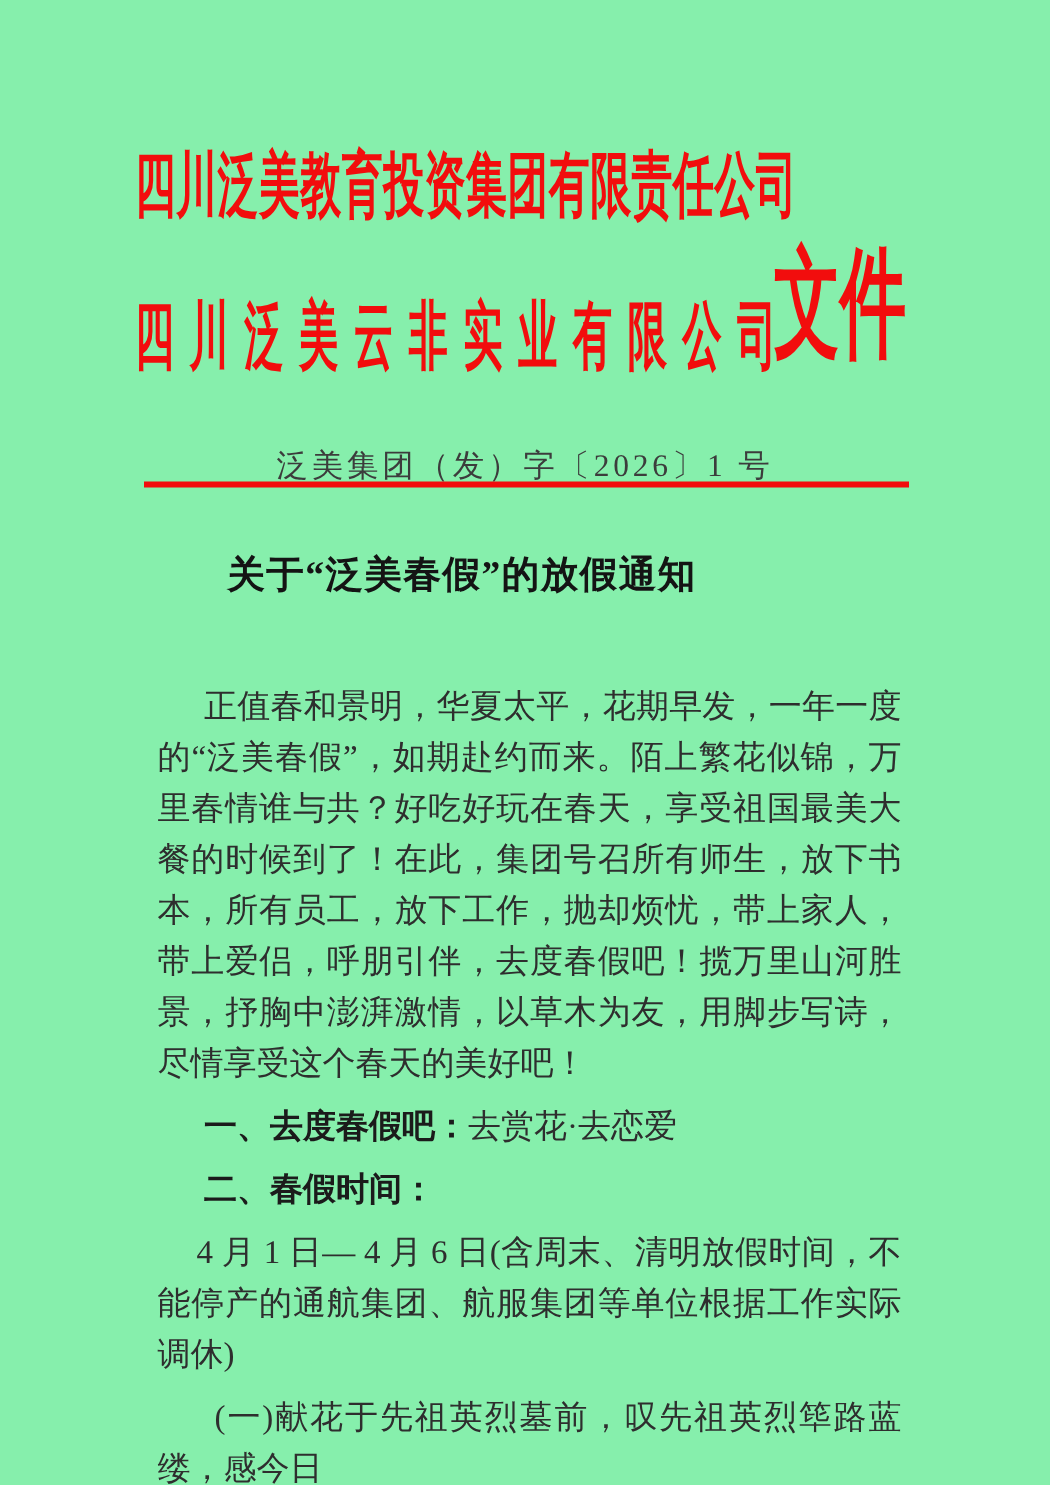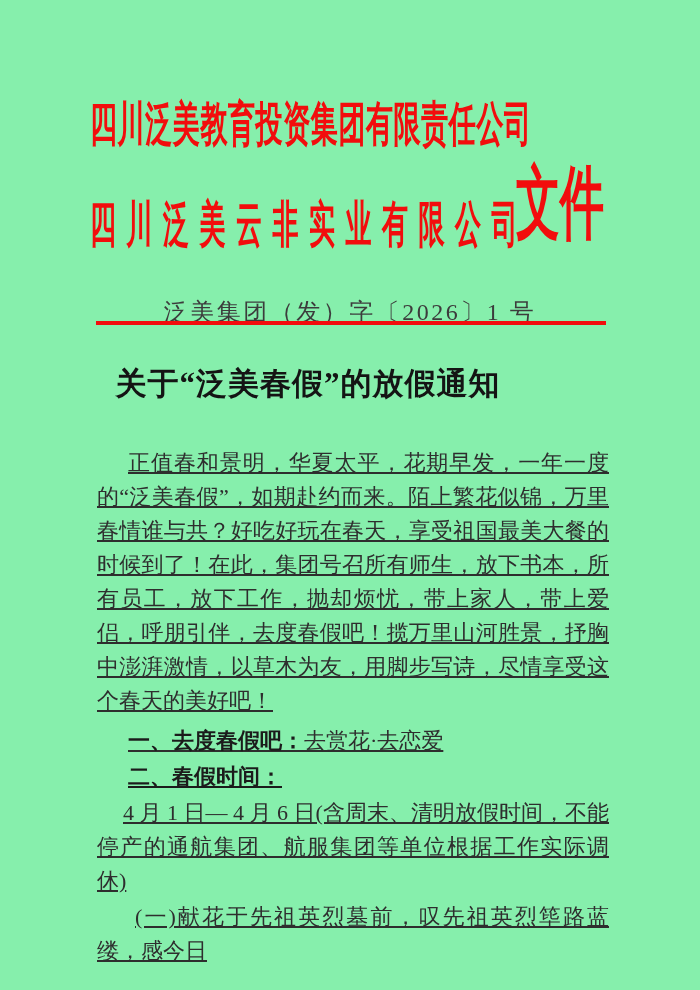--- a/index.html
+++ b/index.html
@@ -54,62 +54,61 @@
     transform: scaleY(1.82);
     transform-origin: 0 0;
   }
   
   .doc-number {
     position: absolute;
     left: 0;
     top: 296px;
     width: 700px;
     text-align: center;
-    font-size: 24px;
+    font-size: 21px;
     letter-spacing: 2.5px;
     color: #3c3c3c;
     white-space: nowrap;
   }
   .red-rule {
     position: absolute;
     left: 96px;
     top: 321px;
     width: 510px;
     height: 4px;
     background: #f20d0d;
   }
   
   .doc-title {
     position: absolute;
     left: 0;
     top: 368px;
     width: 616px;
     margin: 0;
     text-align: center;
-    font-size: 31px;
+    font-size: 25px;
     line-height: 32px;
     font-weight: bold;
     letter-spacing: 1px;
     color: #141414;
   }
   
   .doc-body {
     position: absolute;
     left: 97px;
     top: 446px;
     width: 512px;
     font-size: 22px;
     line-height: 34px;
     text-align: justify;
     color: #2e2e2e;
   }
   .para {
-    margin: 0;
+    margin: 8px;
     text-indent: 31px;
-    text-decoration: underline;
   }
   .sect-first {
     margin-top: 6px;
   }
   .sect {
     margin-top: 2px;
   }
   .hei {
     font-family: "Liberation Sans", "DejaVu Sans", sans-serif;
     font-weight: bold;

